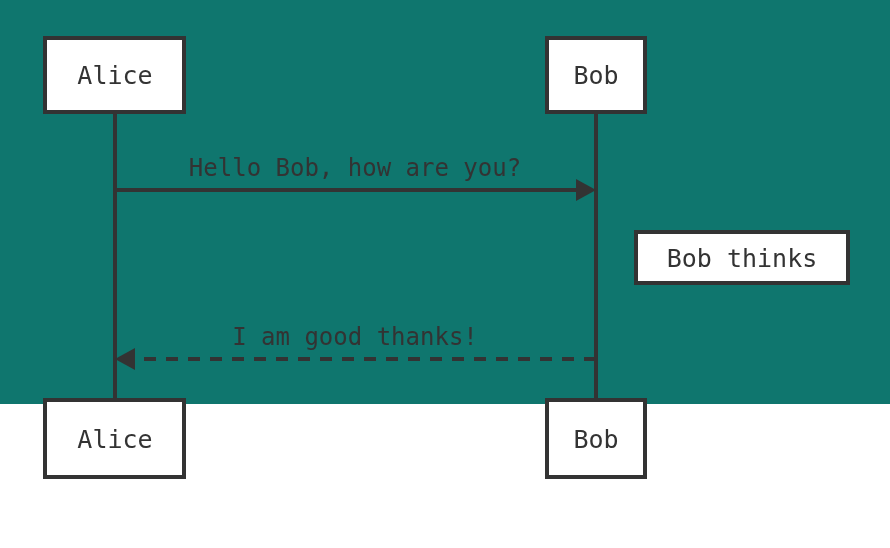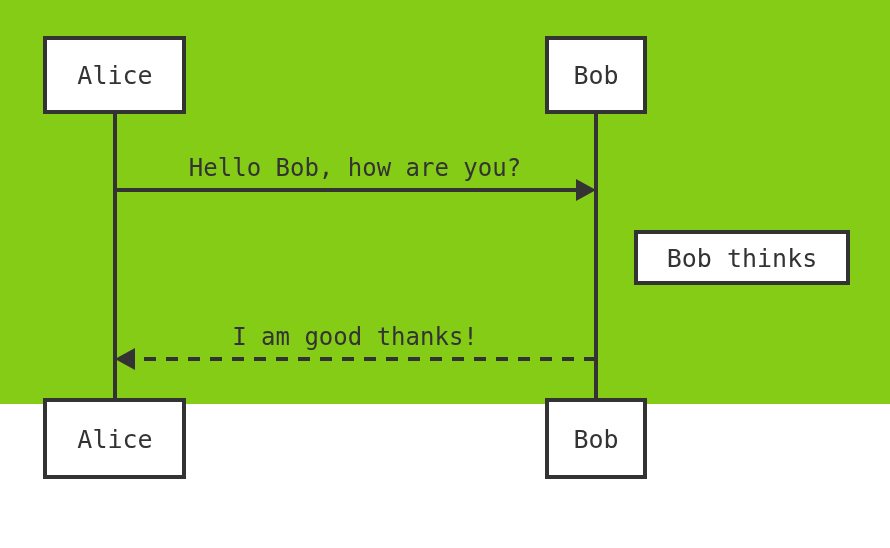--- a/index.html
+++ b/index.html
@@ -10,21 +10,21 @@
   body {
     width: 890px;
     height: 548px;
     overflow: hidden;
     font-family: "DejaVu Sans Mono", "Liberation Mono", monospace;
   }
   #diagram-root {
     position: relative;
     width: 890px;
     height: 404px;
-    background: #84cc16;
+    background: #0f766e;
   }
   svg#seq-svg {
     position: absolute;
     left: 0;
     top: 0;
     width: 890px;
     height: 548px;
     display: block;
   }
   .actor-label,

